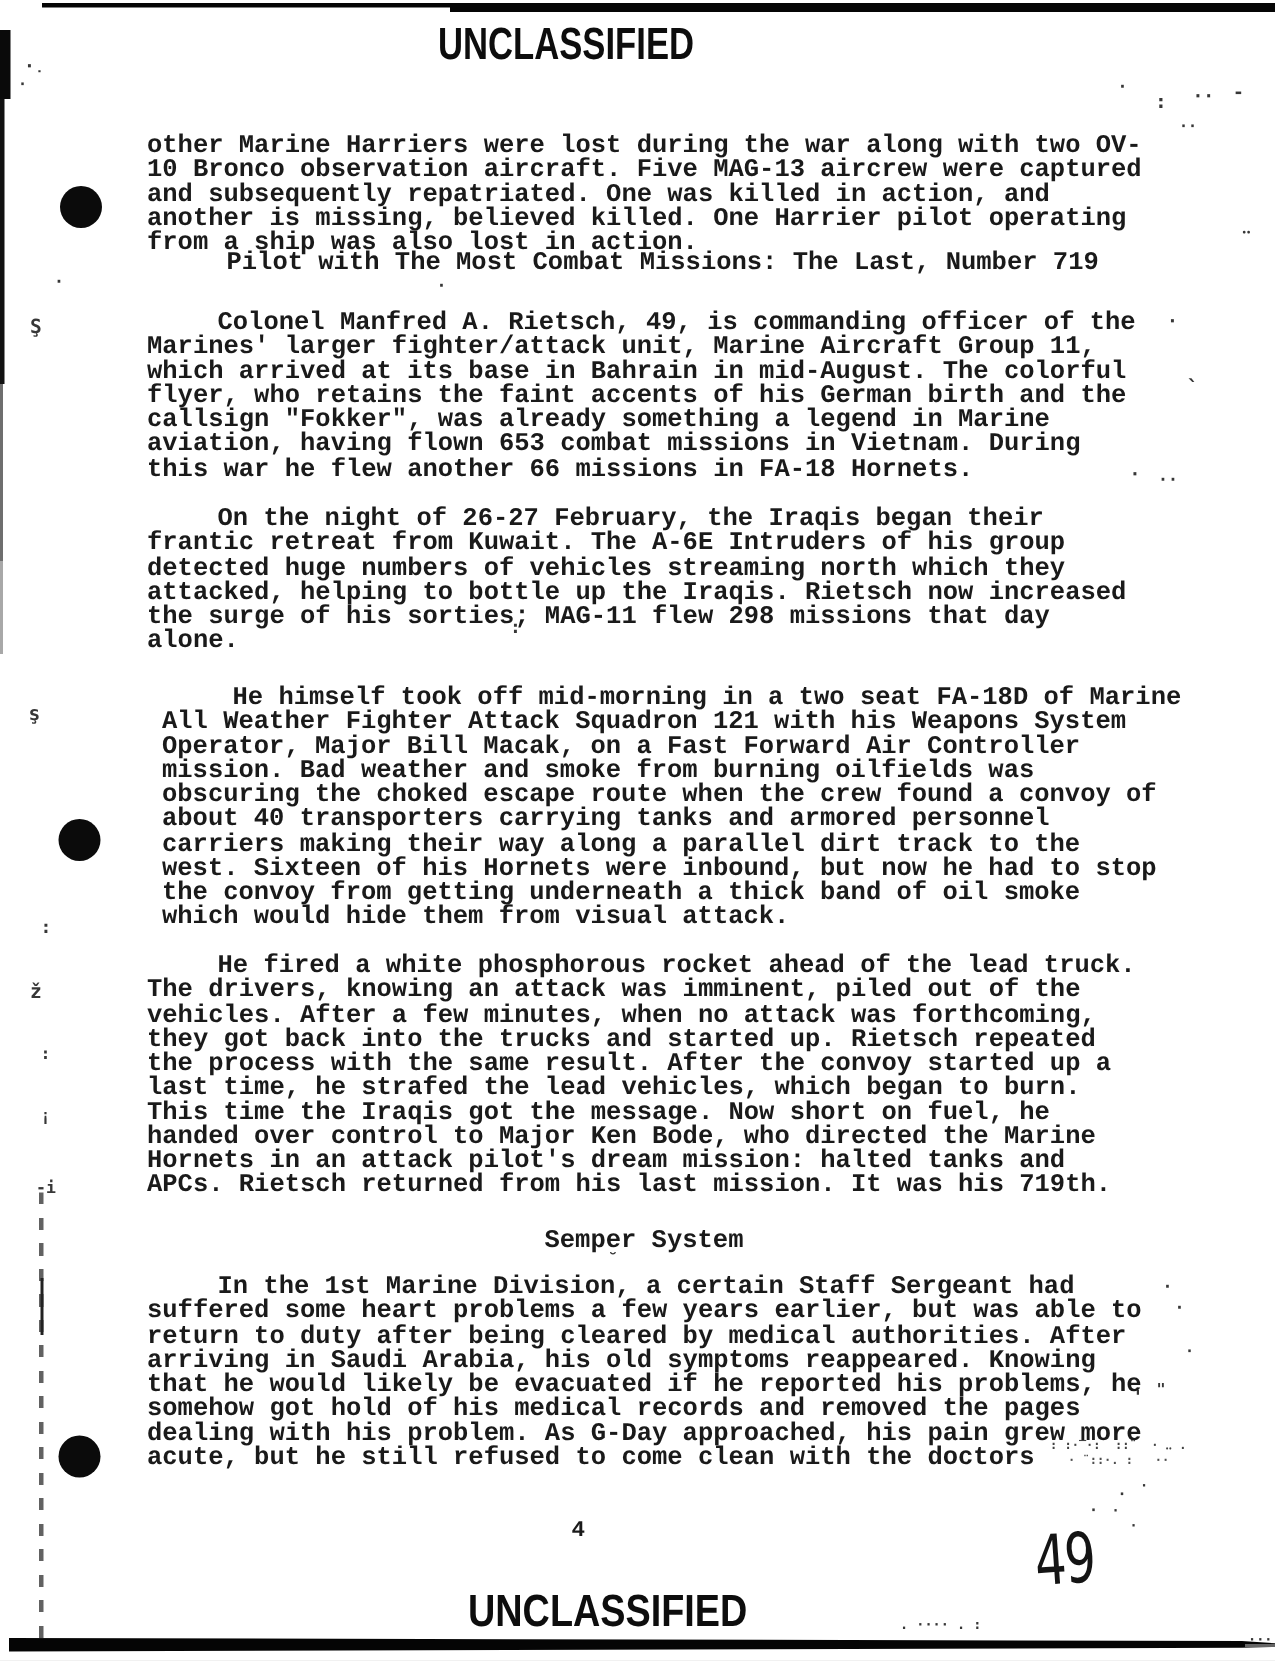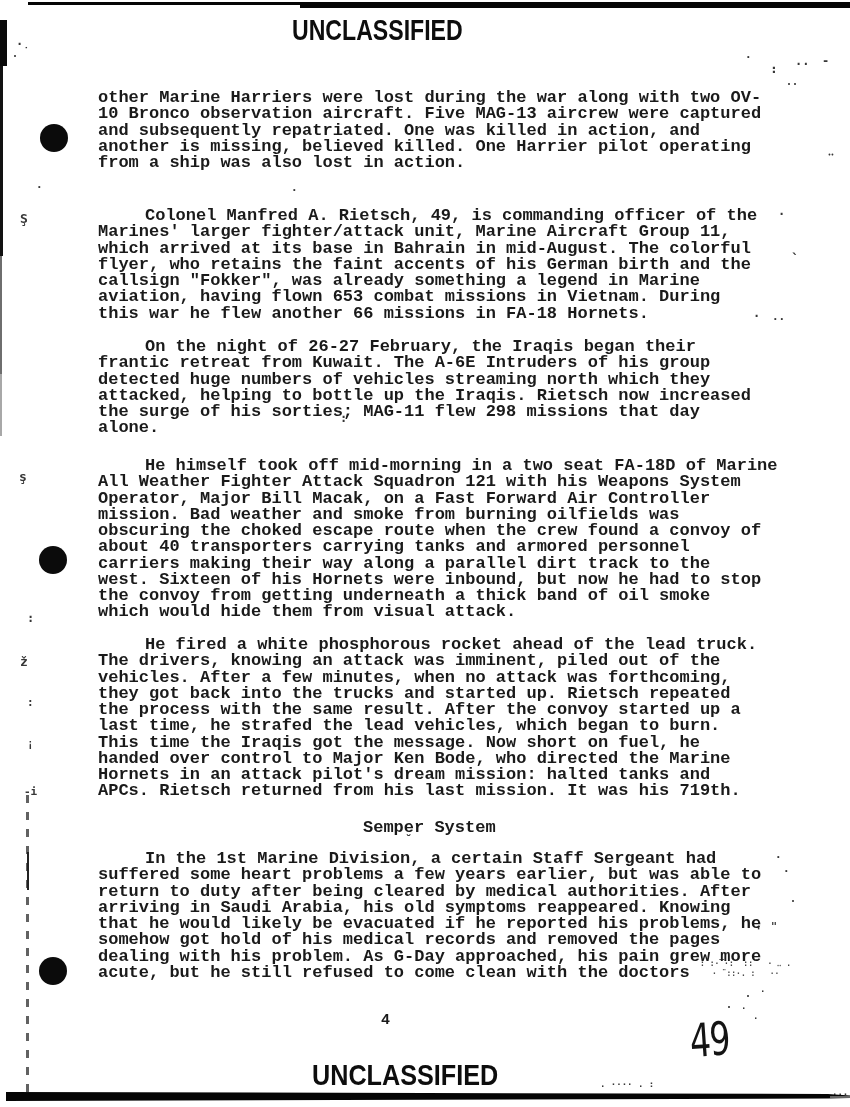--- a/index.html
+++ b/index.html
@@ -86,37 +86,38 @@
 
   <div class="banner hdr">UNCLASSIFIED</div>
   <div class="banner ftr">UNCLASSIFIED</div>
 
   <div class="mono" style="left:98px; top:72px;margin-top:18px;">other Marine Harriers were lost during the war along with two OV-
 10 Bronco observation aircraft. Five MAG-13 aircrew were captured
 and subsequently repatriated. One was killed in action, and
 another is missing, believed killed. One Harrier pilot operating
 from a ship was also lost in action.</div>
 
+  <div class="mono" style="left:151px; top:168px;">Pilot with The Most Combat Missions: The Last, Number 719</div>
 
   <div class="mono indent" style="left:98px; top:208px;">Colonel Manfred A. Rietsch, 49, is commanding officer of the
 Marines' larger fighter/attack unit, Marine Aircraft Group 11,
 which arrived at its base in Bahrain in mid-August. The colorful
 flyer, who retains the faint accents of his German birth and the
 callsign "Fokker", was already something a legend in Marine
 aviation, having flown 653 combat missions in Vietnam. During
 this war he flew another 66 missions in FA-18 Hornets.</div>
 
   <div class="mono indent" style="left:98px; top:339px;">On the night of 26-27 February, the Iraqis began their
 frantic retreat from Kuwait. The A-6E Intruders of his group
 detected huge numbers of vehicles streaming north which they
 attacked, helping to bottle up the Iraqis. Rietsch now increased
 the surge of his sorties; MAG-11 flew 298 missions that day
 alone.</div>
 
-  <div class="mono indent" style="left:98px; top:458px;">He himself took off mid-morning in a two seat FA-18D of Marine
+  <div class="mono indent" style="left:108px; top:458px;">He himself took off mid-morning in a two seat FA-18D of Marine
 All Weather Fighter Attack Squadron 121 with his Weapons System
 Operator, Major Bill Macak, on a Fast Forward Air Controller
 mission. Bad weather and smoke from burning oilfields was
 obscuring the choked escape route when the crew found a convoy of
 about 40 transporters carrying tanks and armored personnel
 carriers making their way along a parallel dirt track to the
 west. Sixteen of his Hornets were inbound, but now he had to stop
 the convoy from getting underneath a thick band of oil smoke
 which would hide them from visual attack.</div>
 

